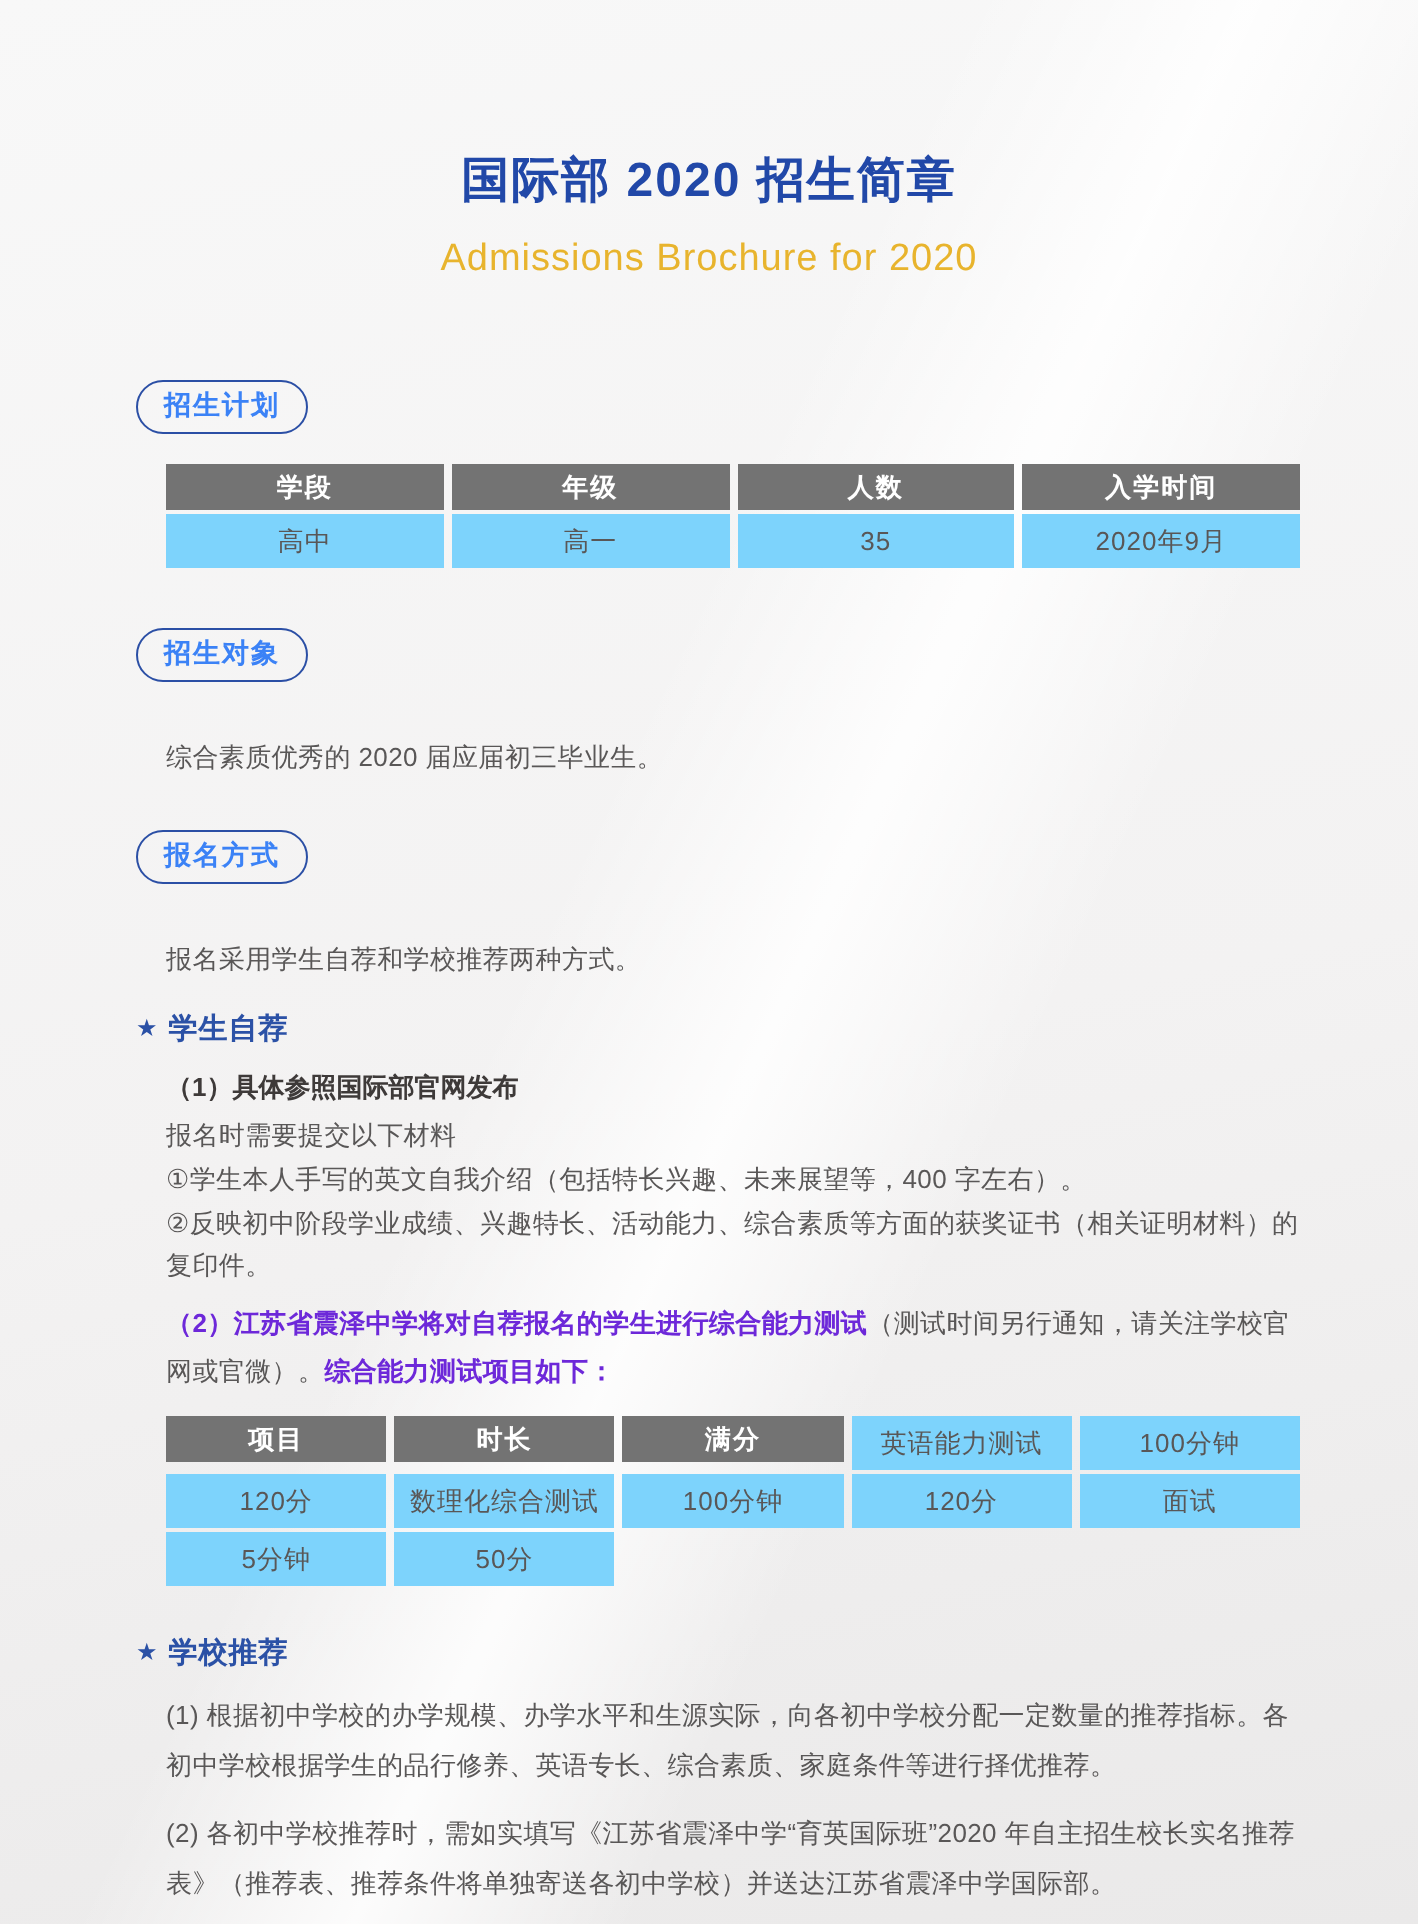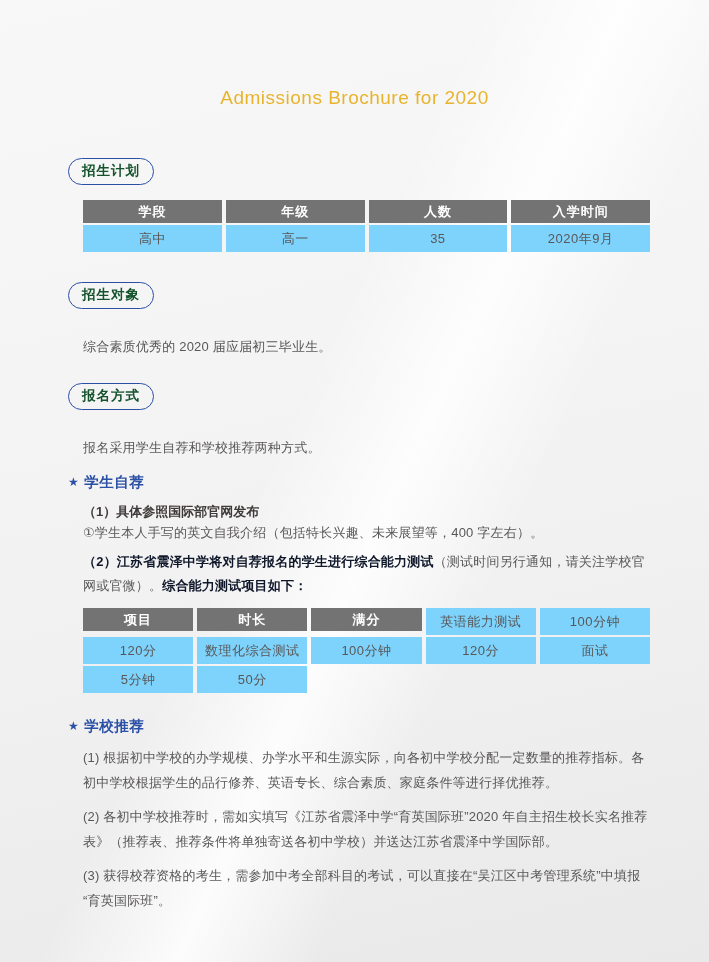--- a/index.html
+++ b/index.html
@@ -32,21 +32,21 @@
     color: #e8b42d;
     margin-top: 13px;
     margin-left: -9px;
     letter-spacing: 0.5px;
   }
   .badge {
     display: inline-block;
     border: 1.5px solid #2b4fa5;
     border-radius: 14px;
     padding: 3px 13px 4px 13px;
-    color: #14532d;
+    color: #3b82f6;
     font-weight: bold;
     font-size: 13.5px;
     letter-spacing: 1px;
     background: transparent;
   }
   .badge-plan   { margin-top: 49px; }
   .badge-target { margin-top: 30px; }
   .badge-method { margin-top: 27px; }
 
   .indent { margin-left: 15px; }
@@ -115,34 +115,35 @@
     margin-top: 1px;
     letter-spacing: 0.2px;
   }
   .sub-line.first { margin-top: 4px; }
   .mixed-para {
     font-size: 13px;
     line-height: 24px;
     margin-top: 7px;
     letter-spacing: 0.2px;
   }
-  .mixed-para .seg-bold { font-weight: bold; color: #0f172a; }
+  .mixed-para .seg-bold { font-weight: bold; color: #6d28d9; }
   .school-heading { margin-top: 24px; }
   .school-para {
     font-size: 13px;
     line-height: 25px;
     margin-top: 9px;
     letter-spacing: 0.2px;
   }
 </style>
 </head>
 <body>
 
 <div class="page">
 
+  <div class="page-title">国际部 2020 招生简章</div>
   <div class="page-subtitle">Admissions Brochure for 2020</div>
 
   <div>
     <span class="badge badge-plan">招生计划</span>
   </div>
   <div class="grid-table cols-4 table-plan">
     <div class="th">学段</div>
     <div class="th">年级</div>
     <div class="th">人数</div>
     <div class="th">入学时间</div>
@@ -159,21 +160,23 @@
 
   <div>
     <span class="badge badge-method">报名方式</span>
   </div>
   <div class="para indent">报名采用学生自荐和学校推荐两种方式。</div>
 
   <div class="star-heading">
     <span class="star">★</span><span>学生自荐</span>
   </div>
   <div class="sub-item-bold indent">（1）具体参照国际部官网发布</div>
+  <div class="sub-line first indent">报名时需要提交以下材料</div>
   <div class="sub-line indent">①学生本人手写的英文自我介绍（包括特长兴趣、未来展望等，400 字左右）。</div>
+  <div class="sub-line indent">②反映初中阶段学业成绩、兴趣特长、活动能力、综合素质等方面的获奖证书（相关证明材料）的复印件。</div>
   <div class="mixed-para indent">
     <span class="seg-bold">（2）江苏省震泽中学将对自荐报名的学生进行综合能力测试</span><span>（测试时间另行通知，请关注学校官网或官微）。</span><span class="seg-bold">综合能力测试项目如下：</span>
   </div>
 
   <div class="grid-table cols-3 table-test">
     <div class="th">项目</div>
     <div class="th">时长</div>
     <div class="th">满分</div>
     <div class="td">英语能力测试</div>
     <div class="td">100分钟</div>

